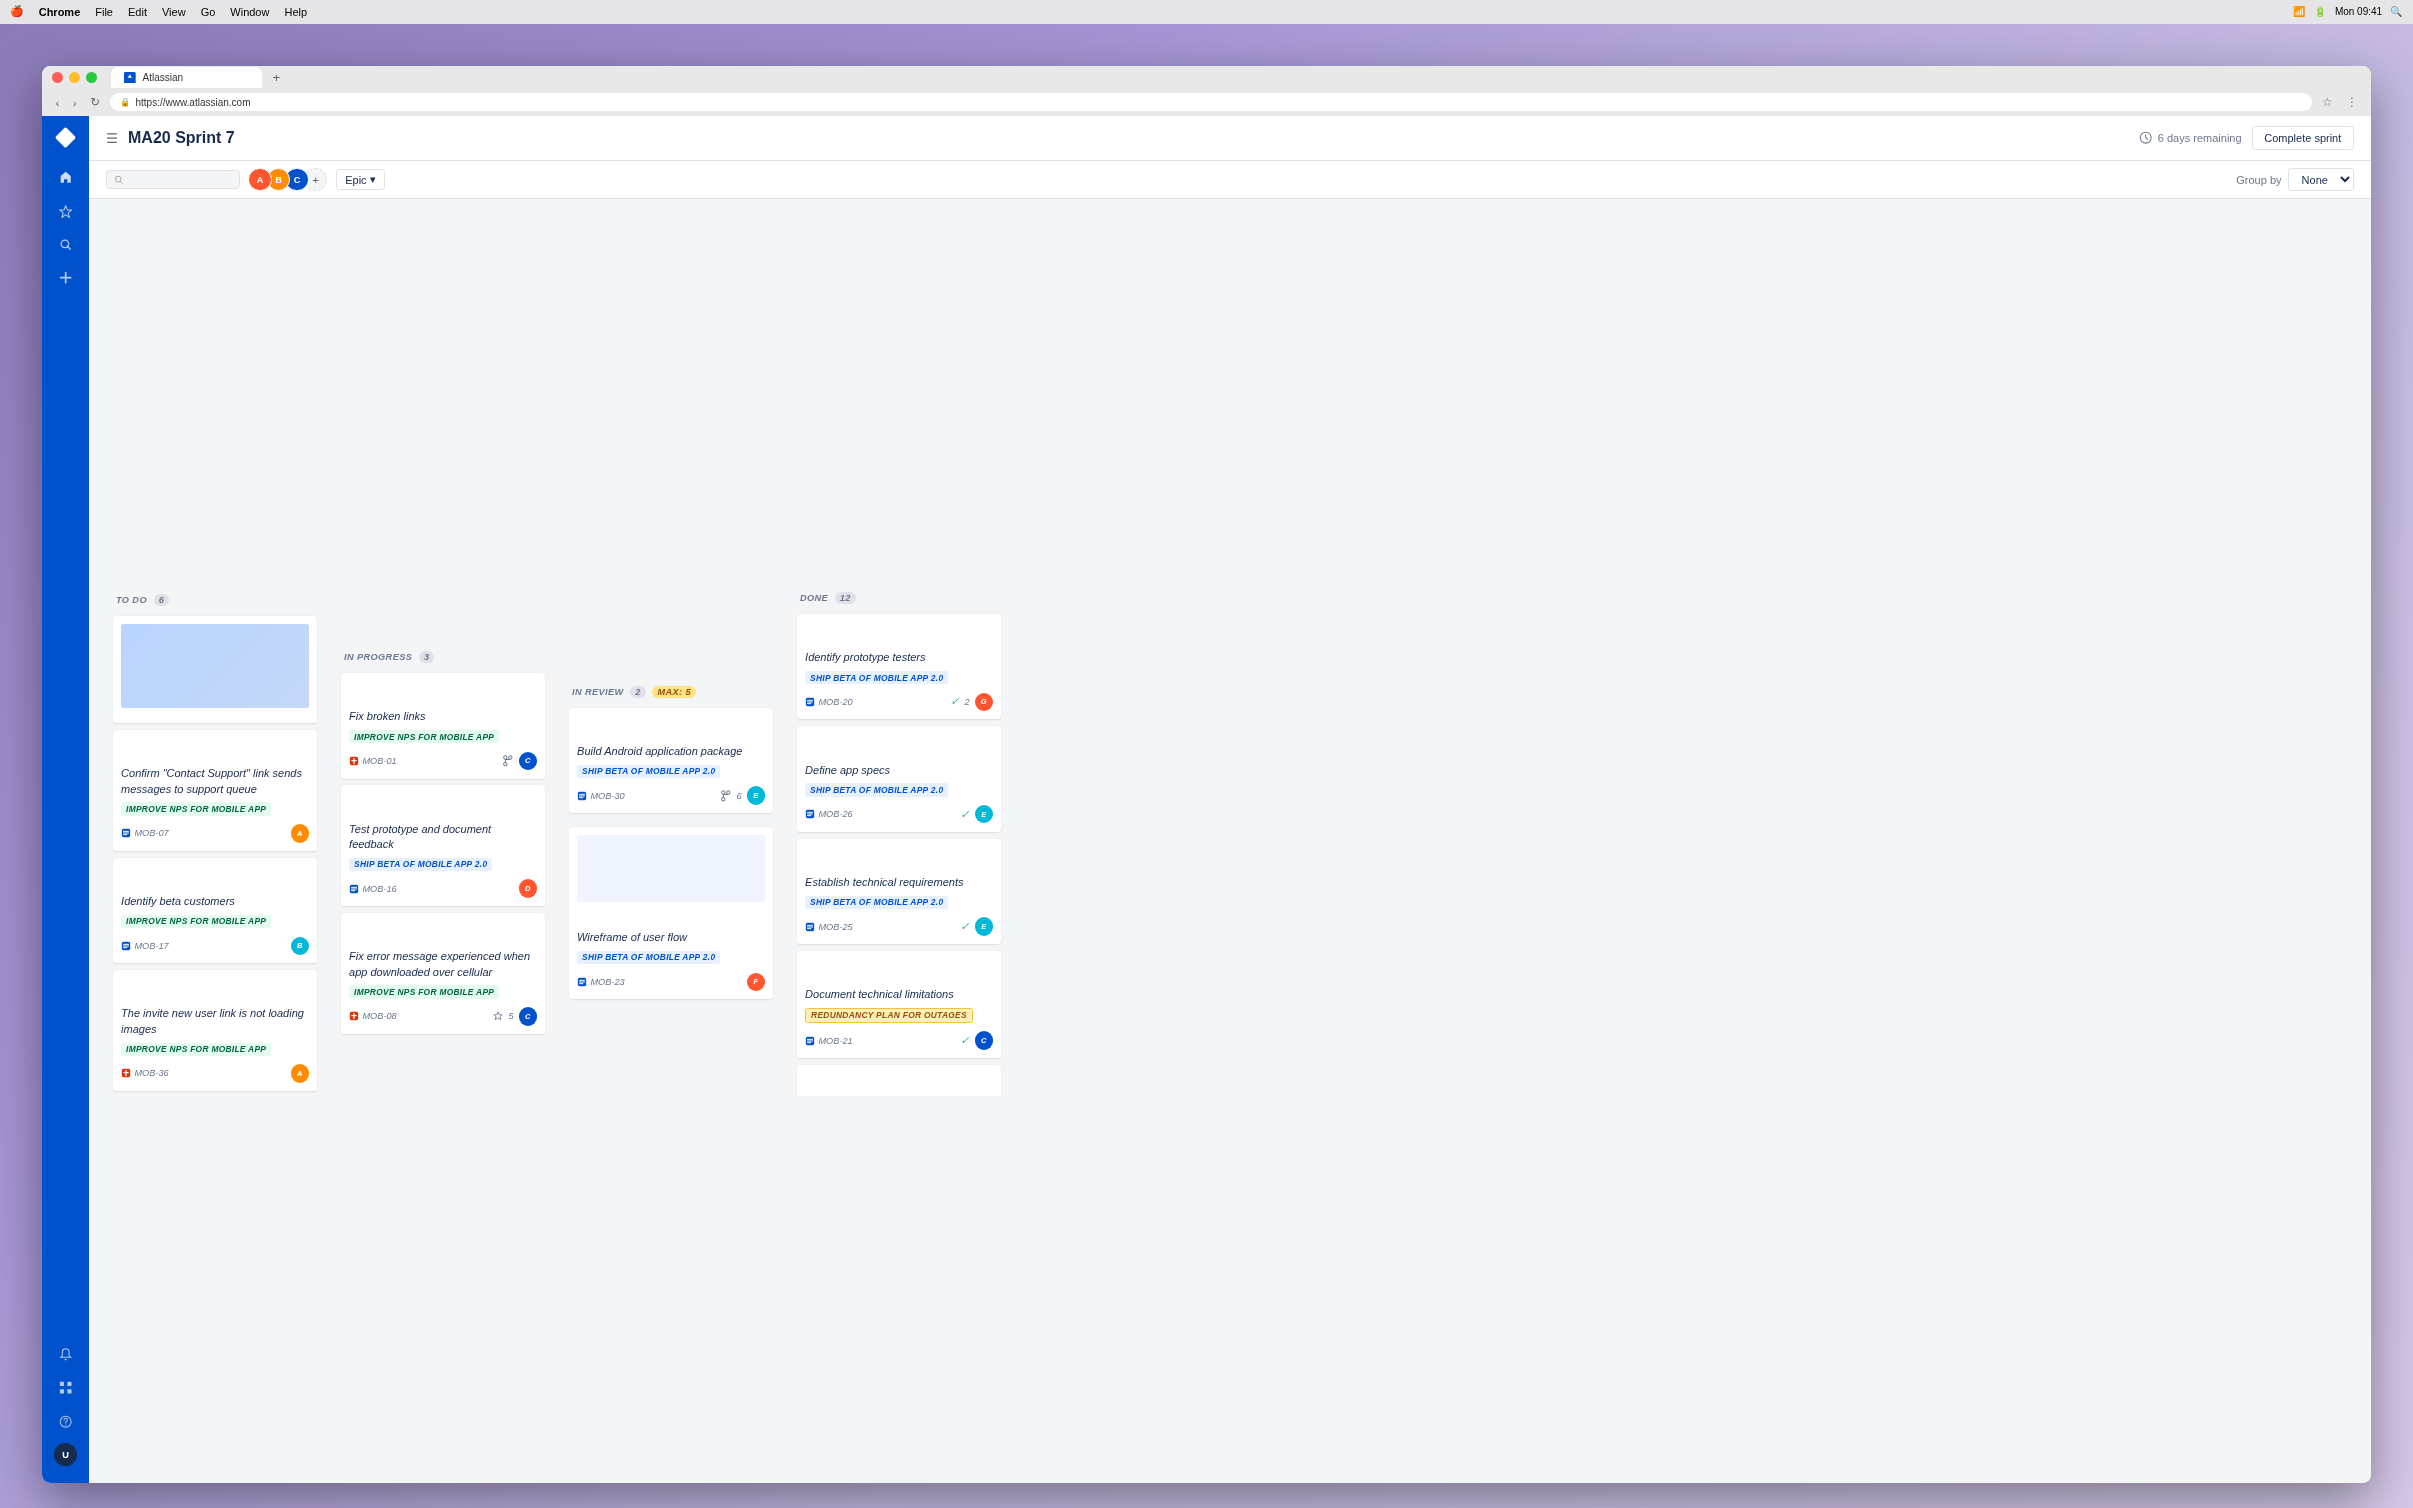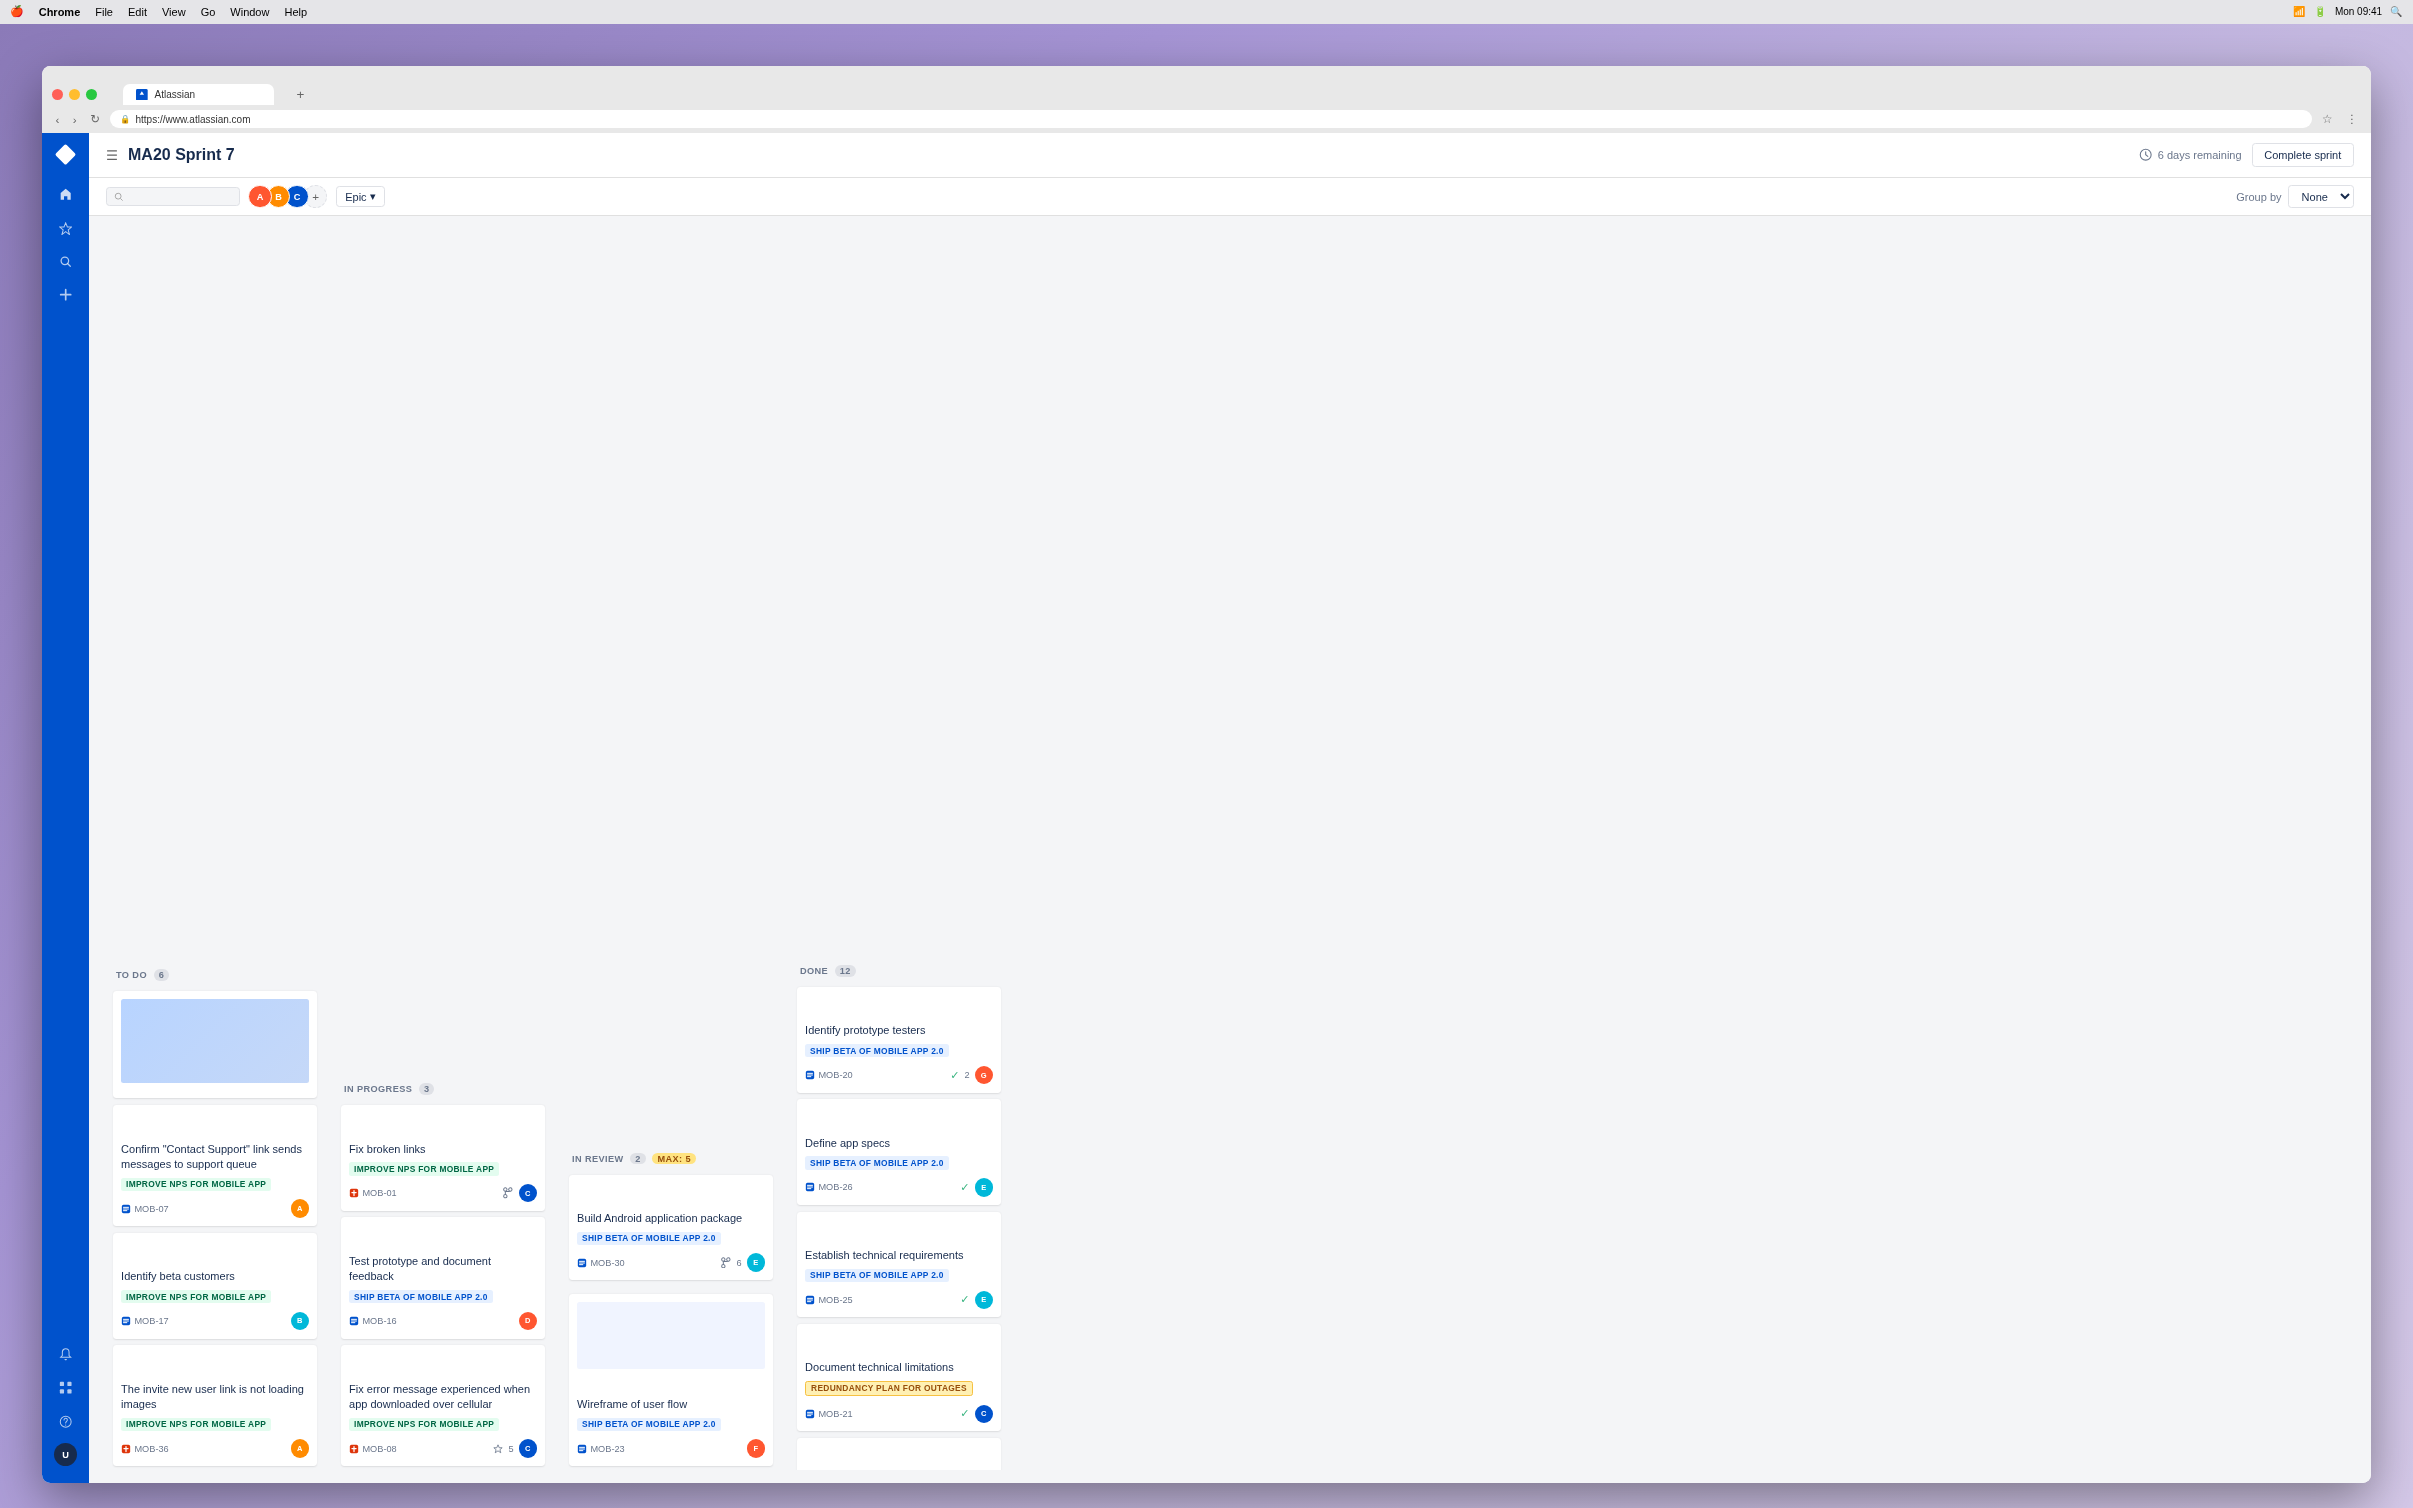--- a/index.html
+++ b/index.html
@@ -39,22 +39,22 @@
 
     
     .browser-chrome {
       background: #e8e8e8;
       padding: 0;
       flex-shrink: 0;
     }
     .tab-bar {
       display: flex;
       align-items: center;
-      padding: 18px 10px 0;
-      gap: 16px;
+      padding: 1px 10px 0;
+      gap: 4px;
     }
     .window-controls { display: flex; gap: 5.9px; margin-right: 10px; }
     .wc { width: 11px; height: 11px; border-radius: 50%; }
     .wc-red { background: #ff5f57; }
     .wc-yellow { background: #ffbd2e; }
     .wc-green { background: #28c840; }
     .tab {
       background: #fff;
       border-radius: 6.7px 6.7px 0 0;
       padding: 5px 13.4px;
@@ -225,21 +225,22 @@
     }
 
     
     .board {
       display: flex;
       gap: 10px;
       padding: 13.4px 17px;
       overflow-x: auto;
       overflow-y: hidden;
       flex: 1;
-      align-items: flex-end;
+      align-items: center;
+      font-style: italic;
     }
 
     
     .column {
       width: 218px;
       min-width: 218px;
       background: #f4f5f7;
       border-radius: 3.4px;
       display: flex;
       flex-direction: column;

